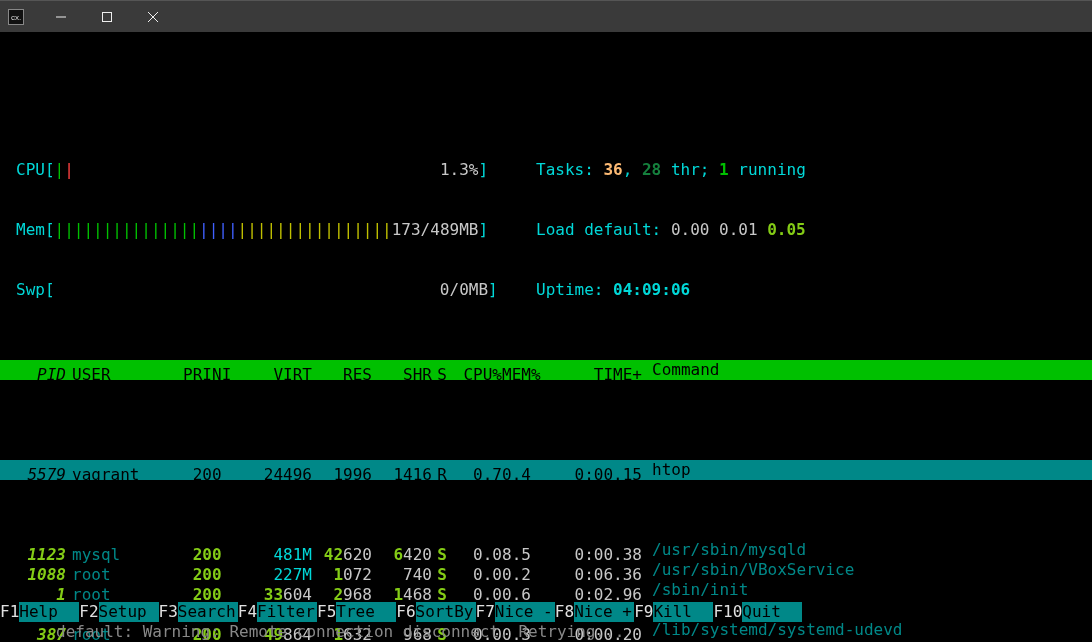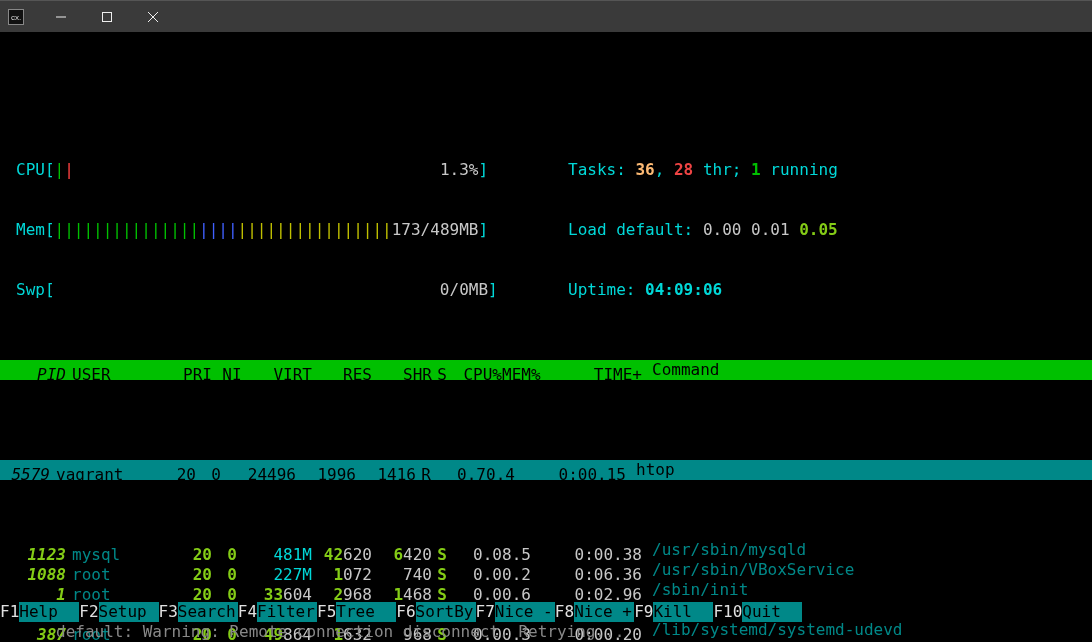--- a/index.html
+++ b/index.html
@@ -77,32 +77,33 @@
     background: #00c000;
     color: #000;
     height: 20px;
     padding-left: 16px;
   }
   
   .selrow {
     background: #008888;
     color: #000;
     height: 20px;
+    padding-left: 16px;
   }
 
   .procrow {
     height: 20px;
     padding-left: 16px;
   }
 
   .col { display: inline-block; }
   .c-pid  { width: 50px;  text-align: right; font-style: italic; }
   .c-user { width: 100px; text-align: left; padding-left: 6px; }
   .c-pri  { width: 40px;  text-align: right; }
-  .c-ni   { width: 40px;  text-align: center; }
+  .c-ni   { width: 40px;  text-align: left; }
   .c-virt { width: 60px;  text-align: right; }
   .c-res  { width: 60px;  text-align: right; }
   .c-shr  { width: 60px;  text-align: right; }
   .c-s    { width: 20px;  text-align: center; }
   .c-cpu  { width: 50px;  text-align: right; }
   .c-mem  { width: 50px;  text-align: left; }
   .c-time { width: 90px;  text-align: right; }
   .c-cmd  { width: 440px; text-align: left; padding-left: 10px; overflow: hidden; }
 
   .fbar {
@@ -127,21 +128,21 @@
   .status {
     position: absolute;
     bottom: 1px;
     left: 0;
     width: 100%;
     height: 20px;
     color: #888;
     padding-left: 56px;
   }
 
-  .meters { height: 60px; display: flex; gap: 32px; }
+  .meters { height: 60px; display: flex; }
   .meters-left  { flex: 0 0 520px; }
   .meters-right { flex: 1; }
 </style>
 </head>
 <body>
 
 <div class="titlebar">
   <span class="tb-icon">cx.</span>
   <div class="wbtn">
     <svg width="10" height="10">
@@ -163,21 +164,21 @@
 
 <div class="term">
   <div class="pad">
     <div class="meters">
       <div class="meters-left">
         <div class="row"><span class="cy">CPU</span><span class="cy">[</span><span class="grn">|</span><span class="red">|</span><span class="gr">                                      </span><span class="gr">1.3%</span><span class="cy">]</span></div>
         <div class="row"><span class="cy">Mem</span><span class="cy">[</span><span class="grn">|||||||||||||||</span><span class="blu">||||</span><span class="yel">||||||||||||||||</span><span class="gr">173</span><span class="gr">/</span><span class="gr">489</span><span class="gr">MB</span><span class="cy">]</span></div>
         <div class="row"><span class="cy">Swp</span><span class="cy">[</span><span class="gr">                                        </span><span class="gr">0</span><span class="gr">/</span><span class="gr">0</span><span class="gr">MB</span><span class="cy">]</span></div>
       </div>
       <div class="meters-right">
-        <div class="row"><span class="cy">Tasks:</span><span> </span><span class="wh cy" style="color:#fdba74;font-weight:bold">36</span><span class="cy">,</span><span> </span><span style="color:#ef4444;font-weight:bold">28</span><span> </span><span class="cy">thr;</span><span> </span><span class="grn" style="font-weight:bold">1</span><span> </span><span class="cy">running</span></div>
+        <div class="row"><span class="cy">Tasks:</span><span> </span><span class="wh cy" style="color:#fdba74;font-weight:bold">36</span><span class="cy">,</span><span> </span><span style="color:#15803d;font-weight:bold">28</span><span> </span><span class="cy">thr;</span><span> </span><span class="grn" style="font-weight:bold">1</span><span> </span><span class="cy">running</span></div>
         <div class="row"><span class="cy">Load default:</span><span> </span><span class="gr">0.00</span><span> </span><span class="gr">0.01</span><span> </span><span class="wh">0.05</span></div>
         <div class="row"><span class="cy">Uptime:</span><span> </span><span class="wh" style="color:#00d8d8">04:09:06</span></div>
       </div>
     </div>
     <div class="row"></div>
   </div>
 
   
   <div class="hdr"><span class="col c-pid">PID</span><span class="col c-user">USER</span><span class="col c-pri">PRI</span><span class="col c-ni">NI</span><span class="col c-virt">VIRT</span><span class="col c-res">RES</span><span class="col c-shr">SHR</span><span class="col c-s">S</span><span class="col c-cpu">CPU%</span><span class="col c-mem">MEM%</span><span class="col c-time">TIME+</span><span class="col c-cmd">Command</span></div>
 

